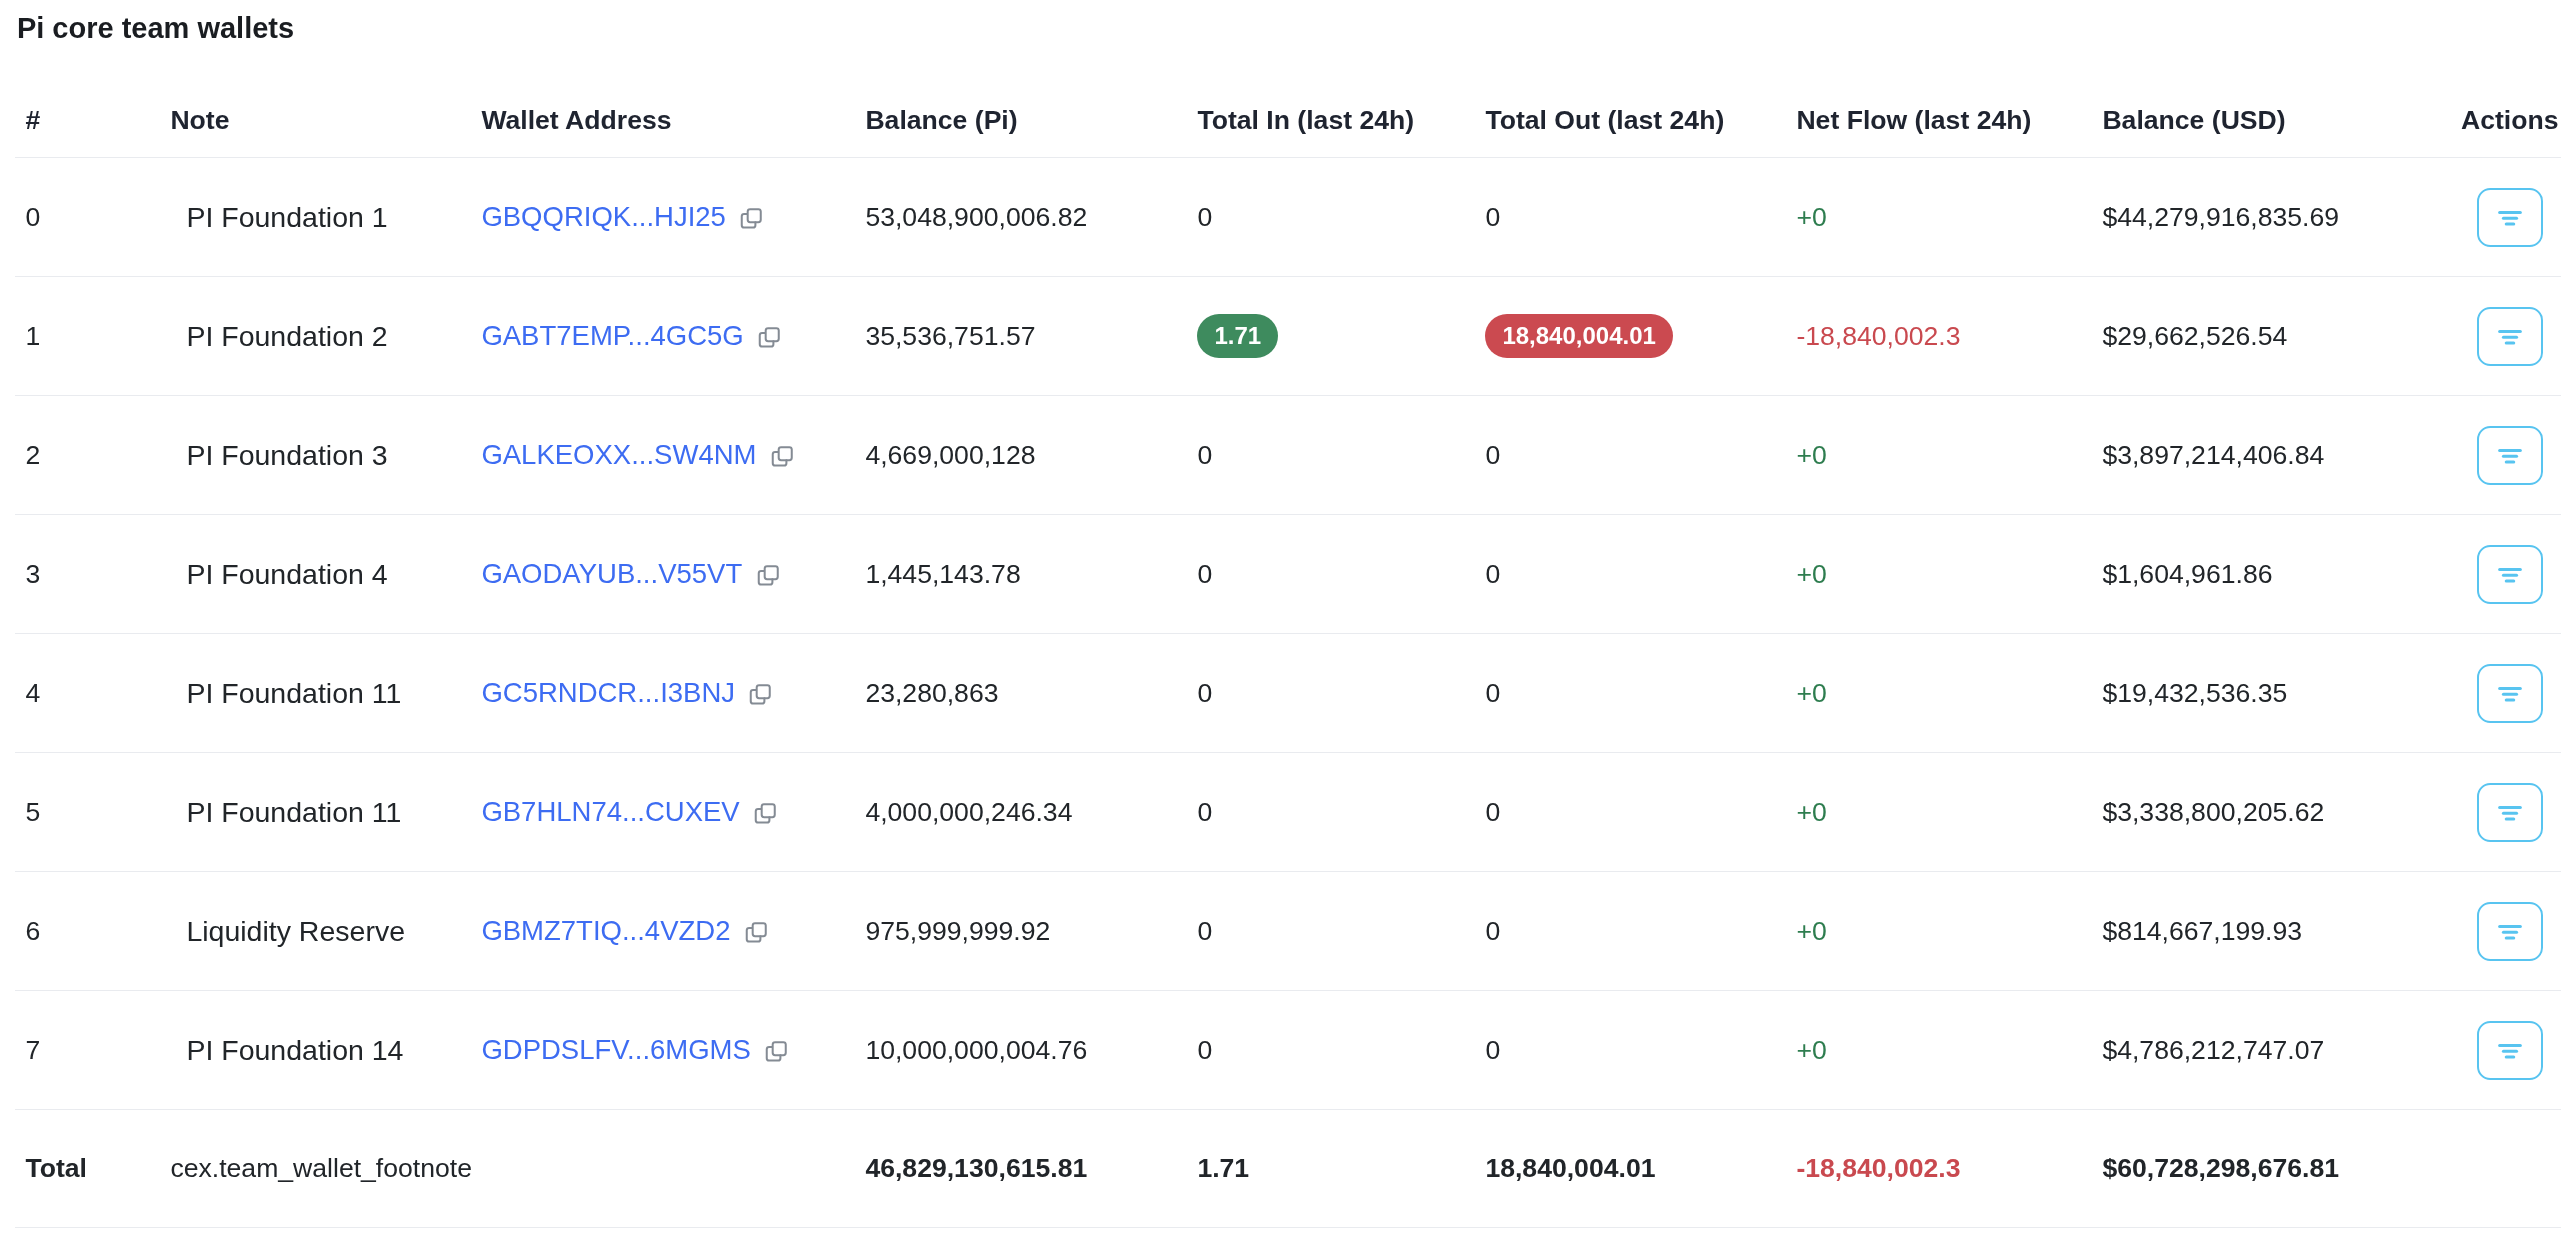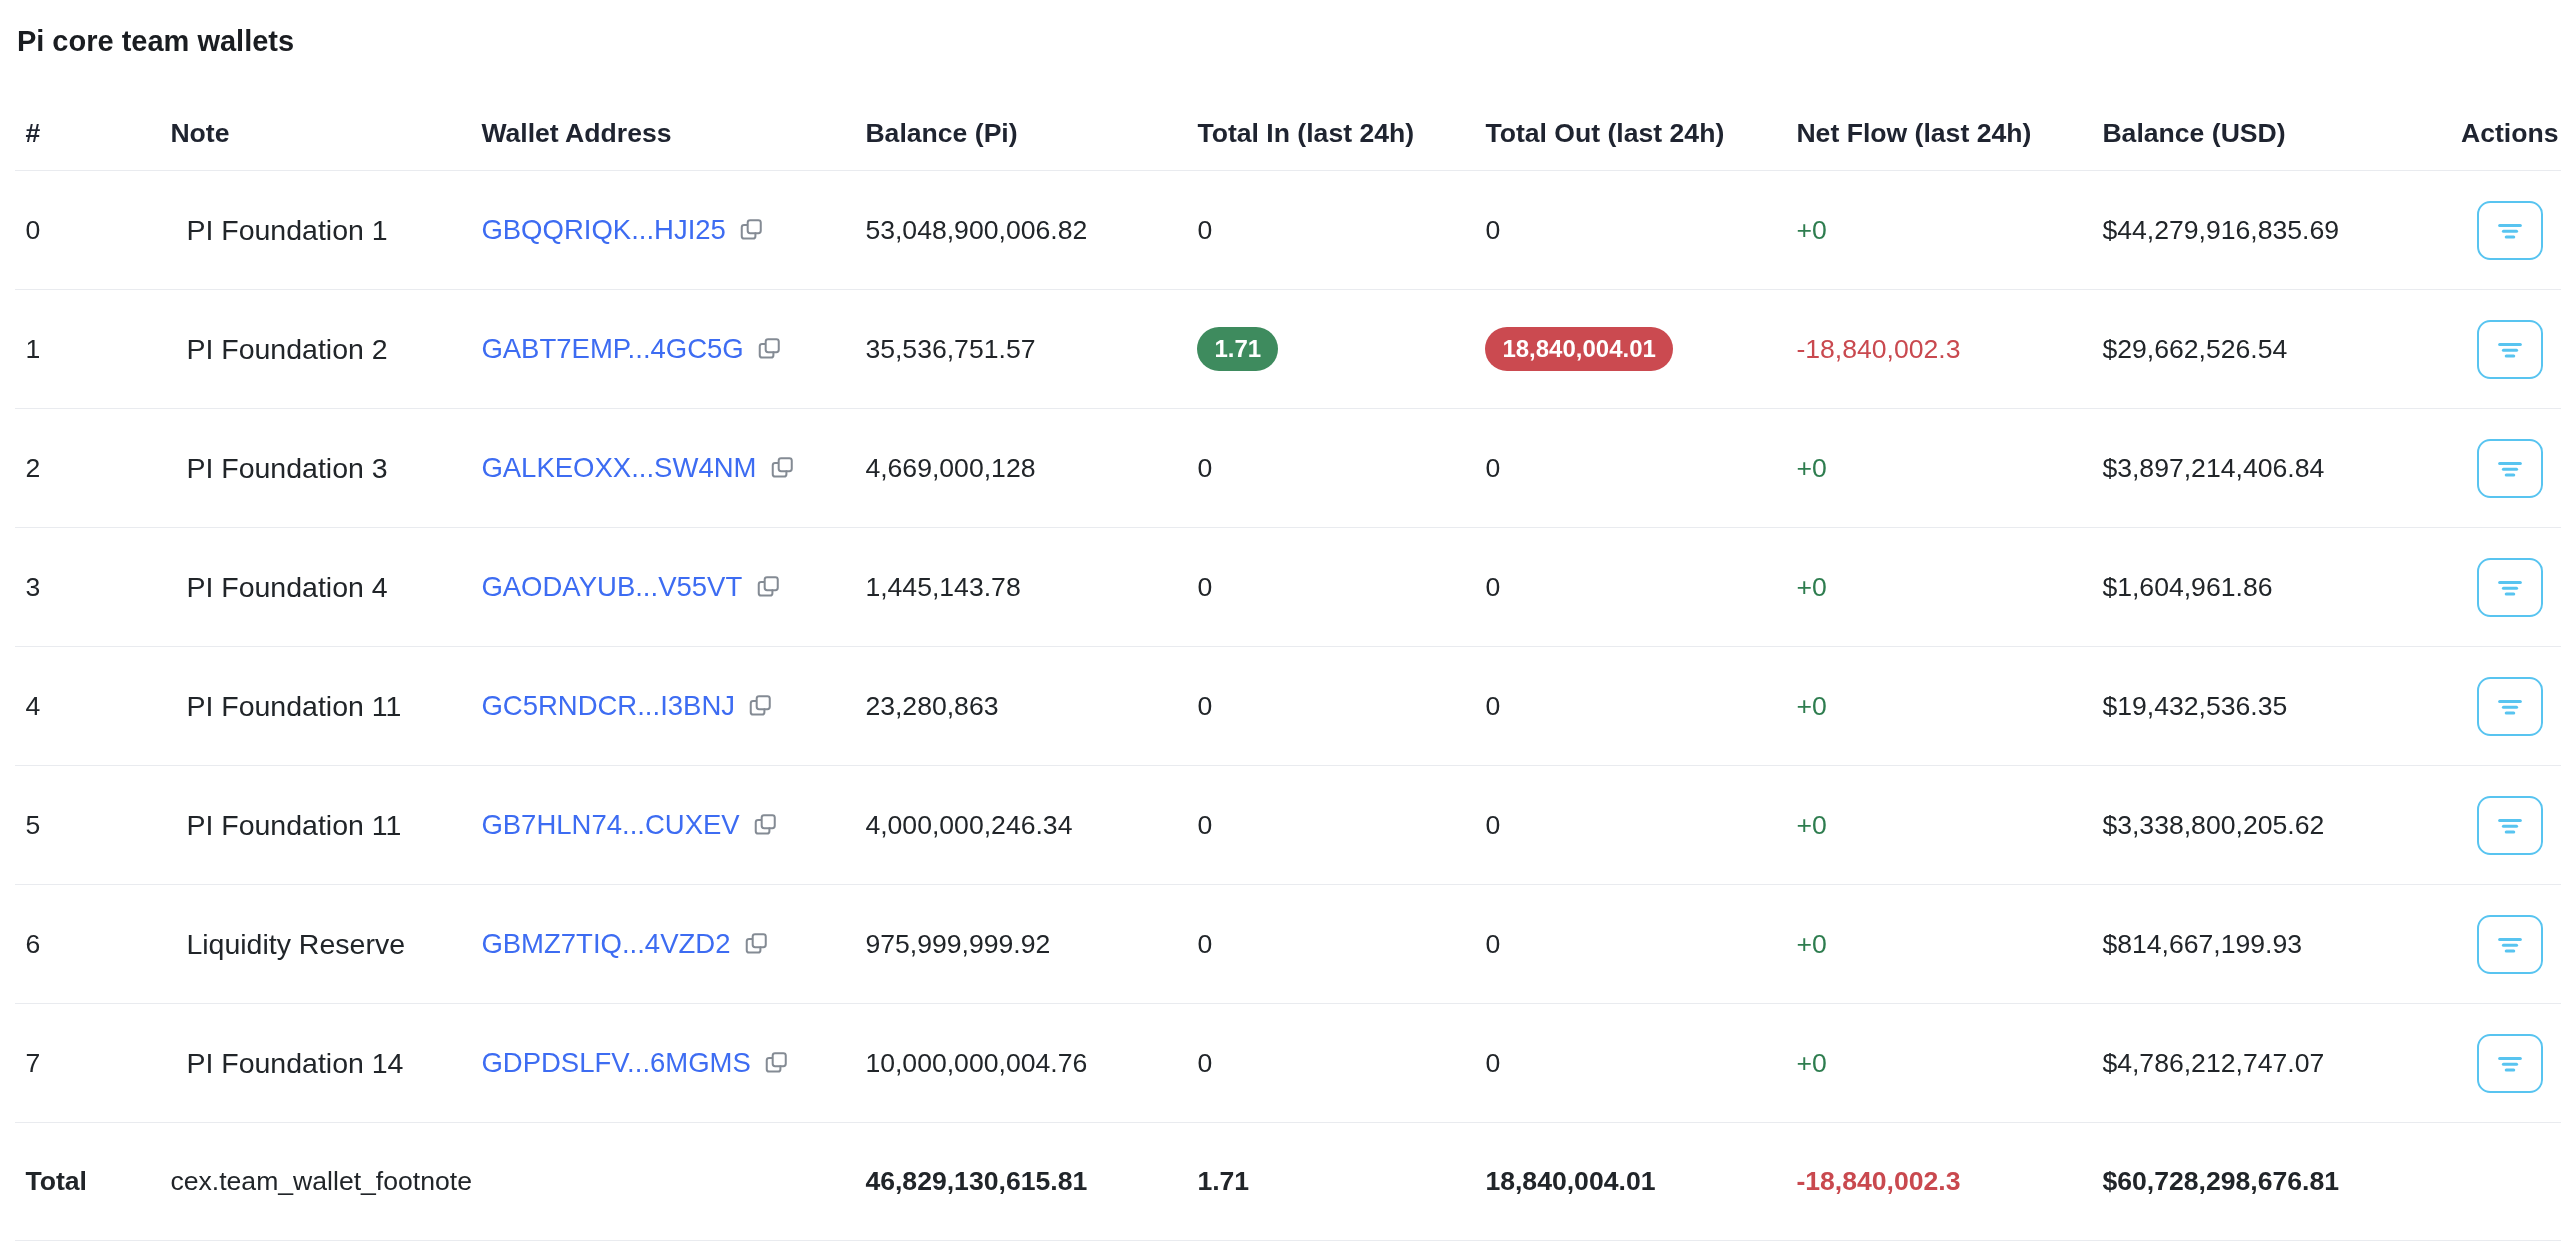--- a/index.html
+++ b/index.html
@@ -14,40 +14,40 @@
   }
   *{box-sizing:border-box;}
   html,body{margin:0;padding:0;}
   body{
     width:2576px;height:1245px;background:#ffffff;
     font-family:"Liberation Sans","DejaVu Sans",sans-serif;
     color:var(--text);
   }
   .page{padding:0 15px;}
   .page-title{
-    margin:0;padding-top:23px;
+    margin:0;padding-top:10px;
     font-size:29px;line-height:36px;font-weight:700;color:#1a1d21;
     padding-left:1.9px;
   }
   .trow{
     display:grid;
     grid-template-columns:145px 311px 384px 332px 288px 311px 306px 356px 1fr;
     align-items:center;
     padding-left:10.4px;
     border-bottom:1.9px solid var(--divider);
   }
   .thead{
     margin-top:38px;
     height:74px;
     font-weight:700;font-size:26.6px;color:#1f2430;
   }
   .row{height:119px;font-size:26.6px;}
   .cell{white-space:nowrap;overflow:visible;}
   .cell.note{font-size:28.5px;margin-left:16px;}
-  .wallet-cell{display:flex;align-items:center;gap:9.5px;}
+  .wallet-cell{display:flex;align-items:flex-end;gap:9.5px;}
   .wallet-link{
     color:var(--link);text-decoration:none;font-size:27.5px;cursor:pointer;
   }
   .copy-icon{display:inline-flex;cursor:pointer;margin-left:1.9px;}
   .pill{
     display:inline-block;color:#ffffff;font-weight:700;font-size:24px;
     padding:10.4px 17px;border-radius:26.6px;line-height:1;
   }
   .pill-green{background:var(--badge-green);}
   .pill-red{background:var(--badge-red);}

